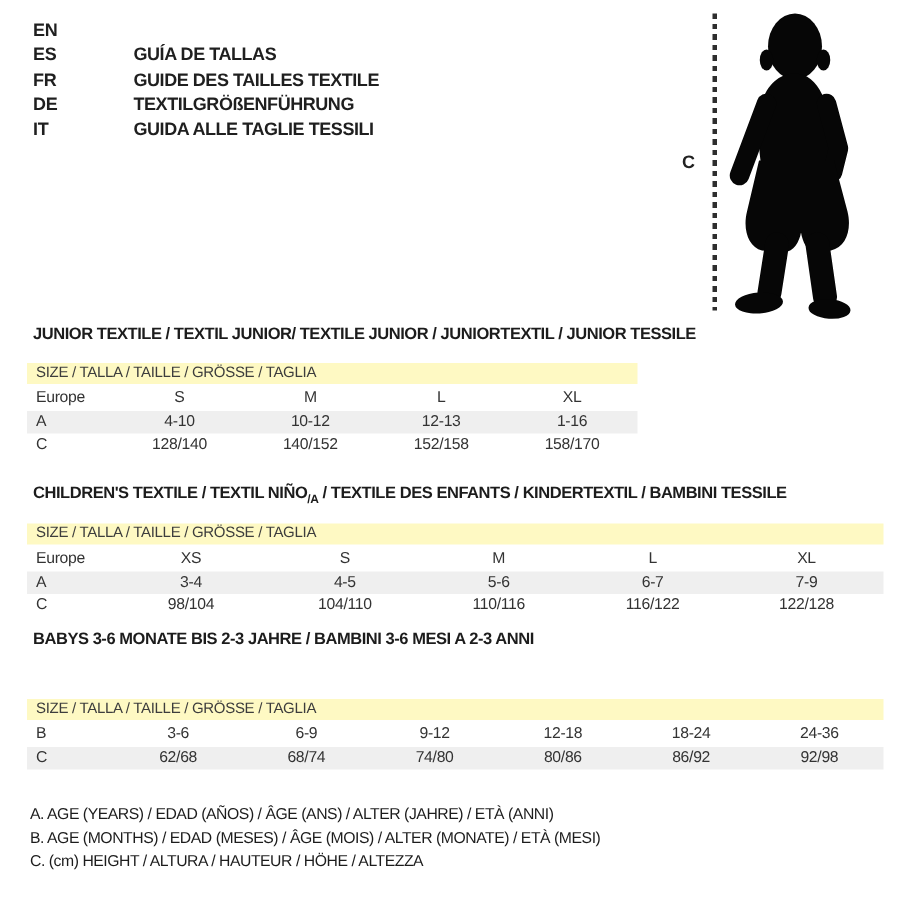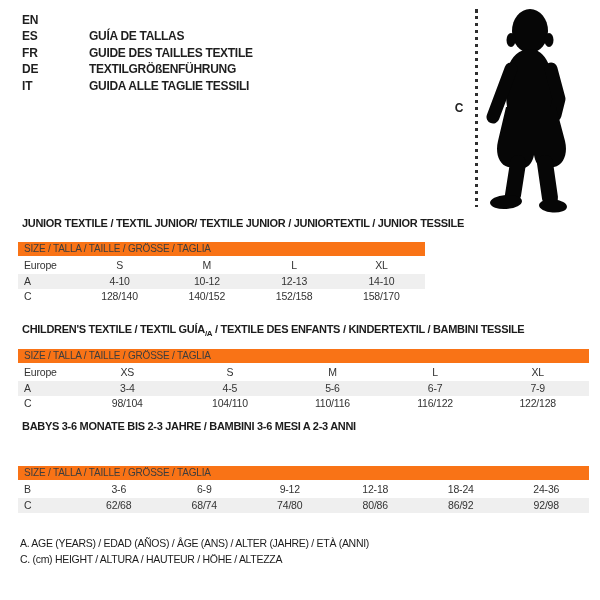--- a/index.html
+++ b/index.html
@@ -22,21 +22,21 @@
   .c-label{left:450px;top:101px;width:18px;text-align:center;font-size:12px;font-weight:bold;color:#222;}
   .baby-svg{left:484px;top:7px;}
 
   
   .sec-title{font-size:11px;font-weight:bold;letter-spacing:-0.3px;color:#1c1c1c;white-space:nowrap;}
   .sub{font-size:8px;vertical-align:sub;}
   .title2{line-height:13.6px;}
 
   
   .size-table{left:18px;}
-  .size-bar{height:14px;line-height:14px;background:#f97316;color:#3d3d3d;
+  .size-bar{height:14px;line-height:14px;background:#fef9c3;color:#3d3d3d;
     font-size:10px;padding-left:6px;letter-spacing:-0.2px;margin-bottom:2px;}
   .t-row{display:flex;height:15.6px;line-height:15.6px;font-size:10.5px;color:#333;}
   .t-row.shade{background:#efefef;}
   .row-label{width:52px;padding-left:6px;letter-spacing:-0.2px;}
   .cells{flex:1;display:flex;}
   .cell{flex:1;text-align:center;letter-spacing:-0.2px;}
 
   
   .notes{left:20px;top:536px;}
   .note-line{height:15.7px;line-height:15.7px;font-size:10.5px;font-weight:normal;
@@ -103,36 +103,36 @@
           <span class="cell">L</span>
           <span class="cell">XL</span>
         </span>
       </div>
       <div class="t-row shade">
         <span class="row-label">A</span>
         <span class="cells">
           <span class="cell">4-10</span>
           <span class="cell">10-12</span>
           <span class="cell">12-13</span>
-          <span class="cell">14-10</span>
+          <span class="cell">1-16</span>
         </span>
       </div>
       <div class="t-row">
         <span class="row-label">C</span>
         <span class="cells">
           <span class="cell">128/140</span>
           <span class="cell">140/152</span>
           <span class="cell">152/158</span>
           <span class="cell">158/170</span>
         </span>
       </div>
     </div>
 </div>
 
-<div class="abs sec-title" style="left:22px;top:323px;"><span>CHILDREN'S TEXTILE / TEXTIL GUÍA</span><span class="sub">/A</span><span> / TEXTILE DES ENFANTS / KINDERTEXTIL / BAMBINI TESSILE</span></div>
+<div class="abs sec-title" style="left:22px;top:323px;"><span>CHILDREN'S TEXTILE / TEXTIL NIÑO</span><span class="sub">/A</span><span> / TEXTILE DES ENFANTS / KINDERTEXTIL / BAMBINI TESSILE</span></div>
 <div class="abs size-table" style="top:349px;width:571px;">
   <div class="size-bar">SIZE / TALLA / TAILLE / GRÖSSE / TAGLIA</div>
   <div class="t-body">
       <div class="t-row">
         <span class="row-label">Europe</span>
         <span class="cells">
           <span class="cell">XS</span>
           <span class="cell">S</span>
           <span class="cell">M</span>
           <span class="cell">L</span>
@@ -188,14 +188,15 @@
           <span class="cell">80/86</span>
           <span class="cell">86/92</span>
           <span class="cell">92/98</span>
         </span>
       </div>
     </div>
 </div>
 
 <div class="abs notes" id="notes-block">
     <div class="note-line">A. AGE (YEARS) / EDAD (AÑOS) / ÂGE (ANS) / ALTER (JAHRE) / ETÀ (ANNI)</div>
+    <div class="note-line">B. AGE (MONTHS) / EDAD (MESES) / ÂGE (MOIS) / ALTER (MONATE) / ETÀ (MESI)</div>
     <div class="note-line">C. (cm) HEIGHT / ALTURA / HAUTEUR / HÖHE / ALTEZZA</div>
   </div>
 
 </body></html>

